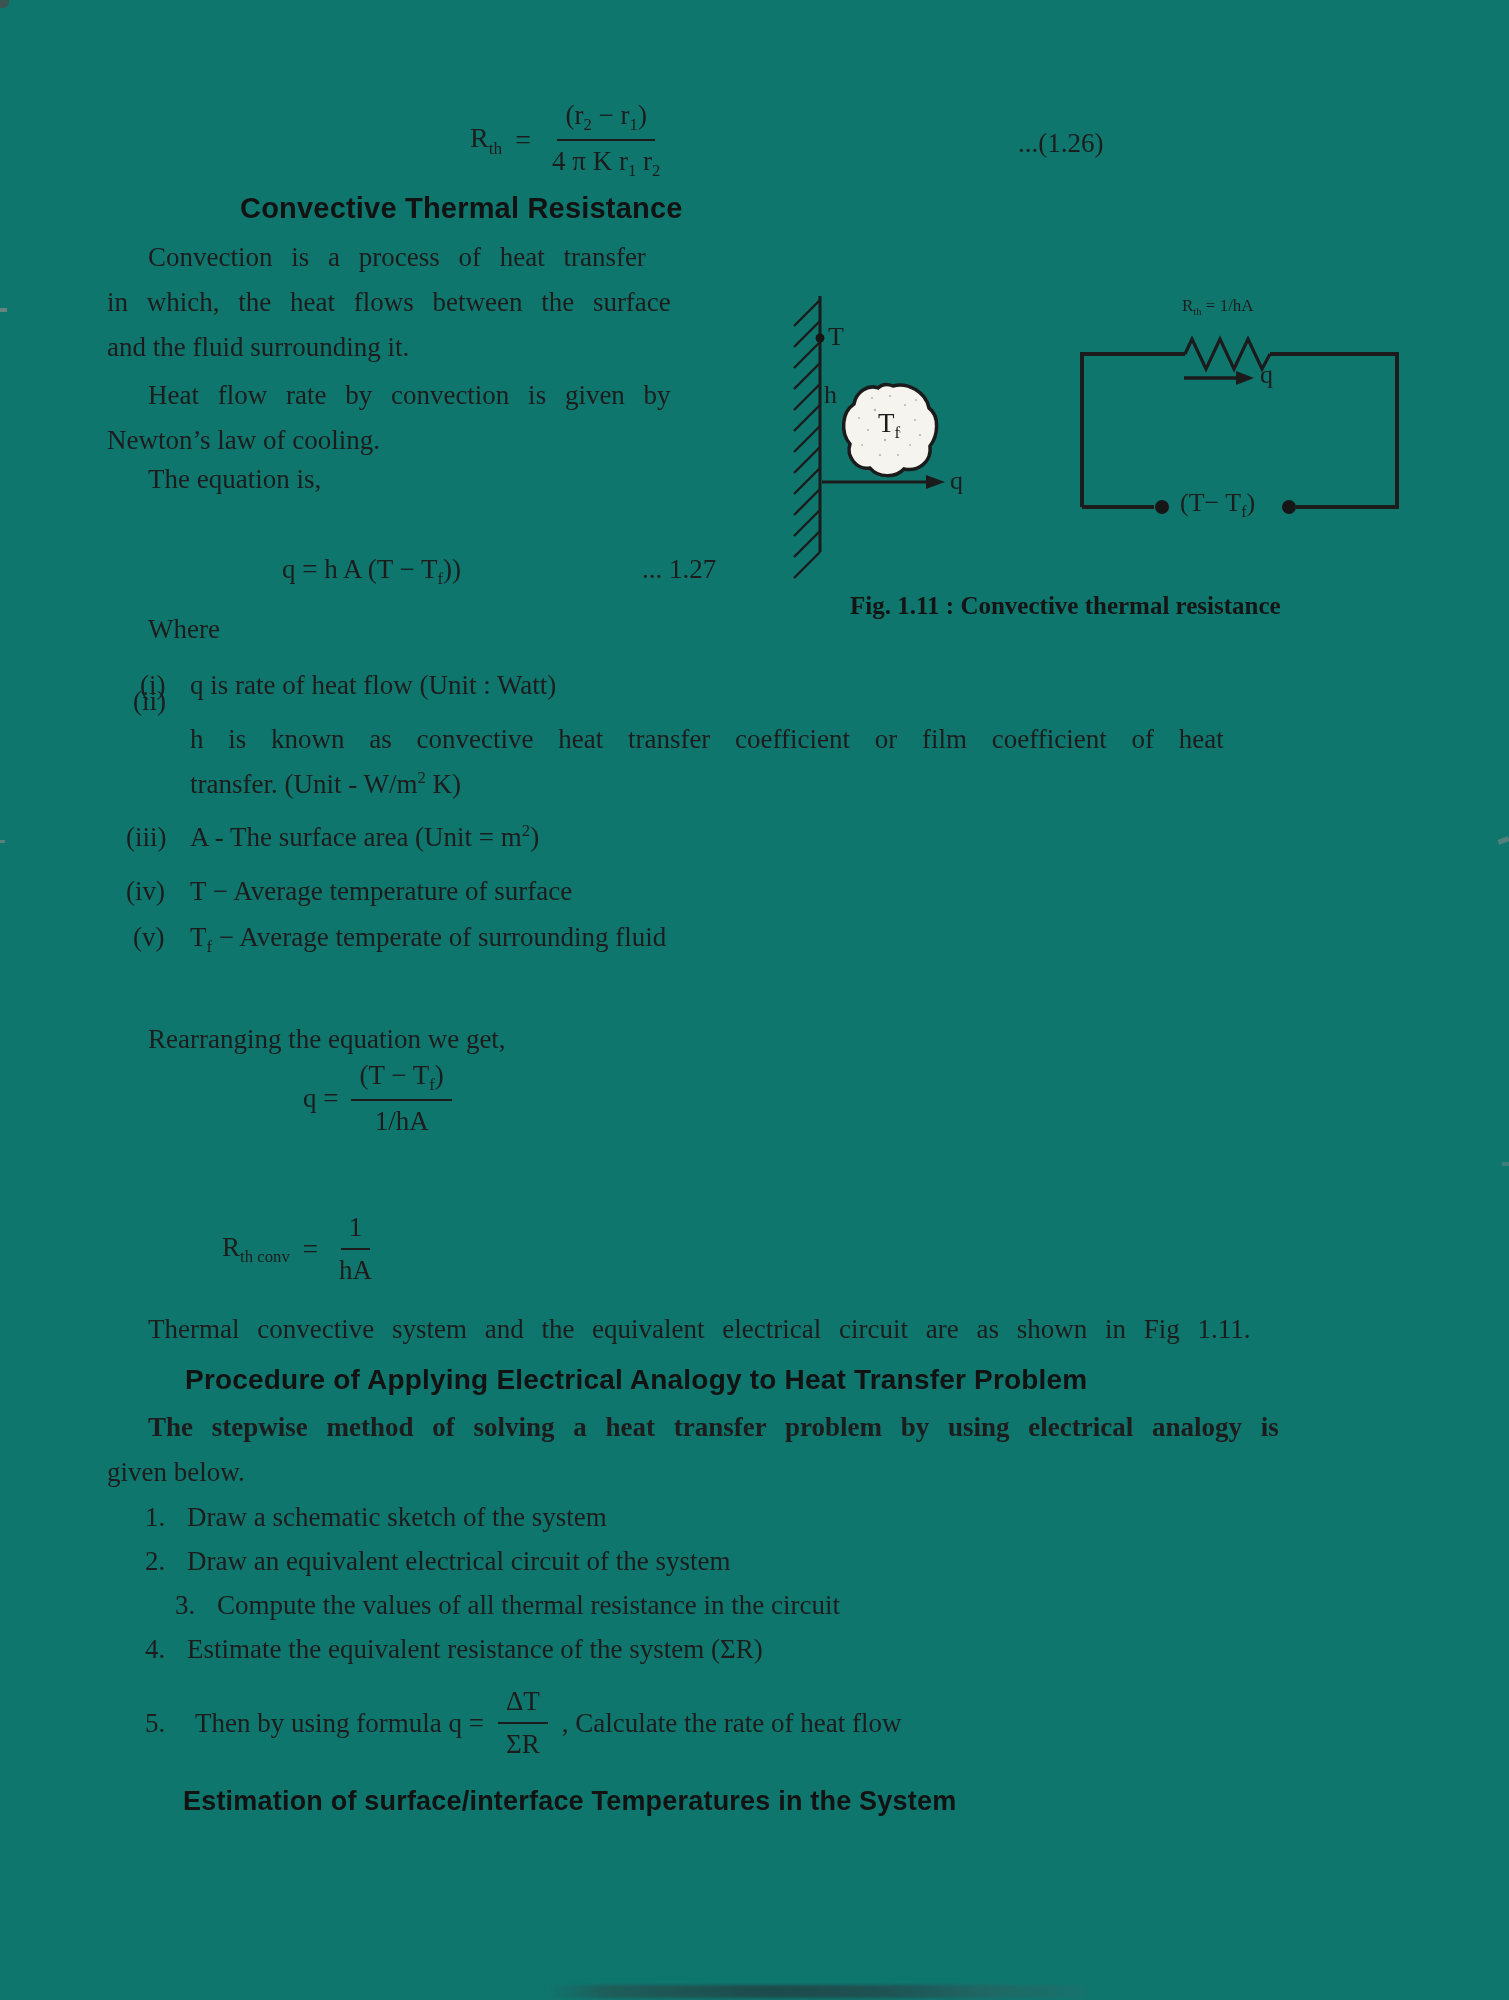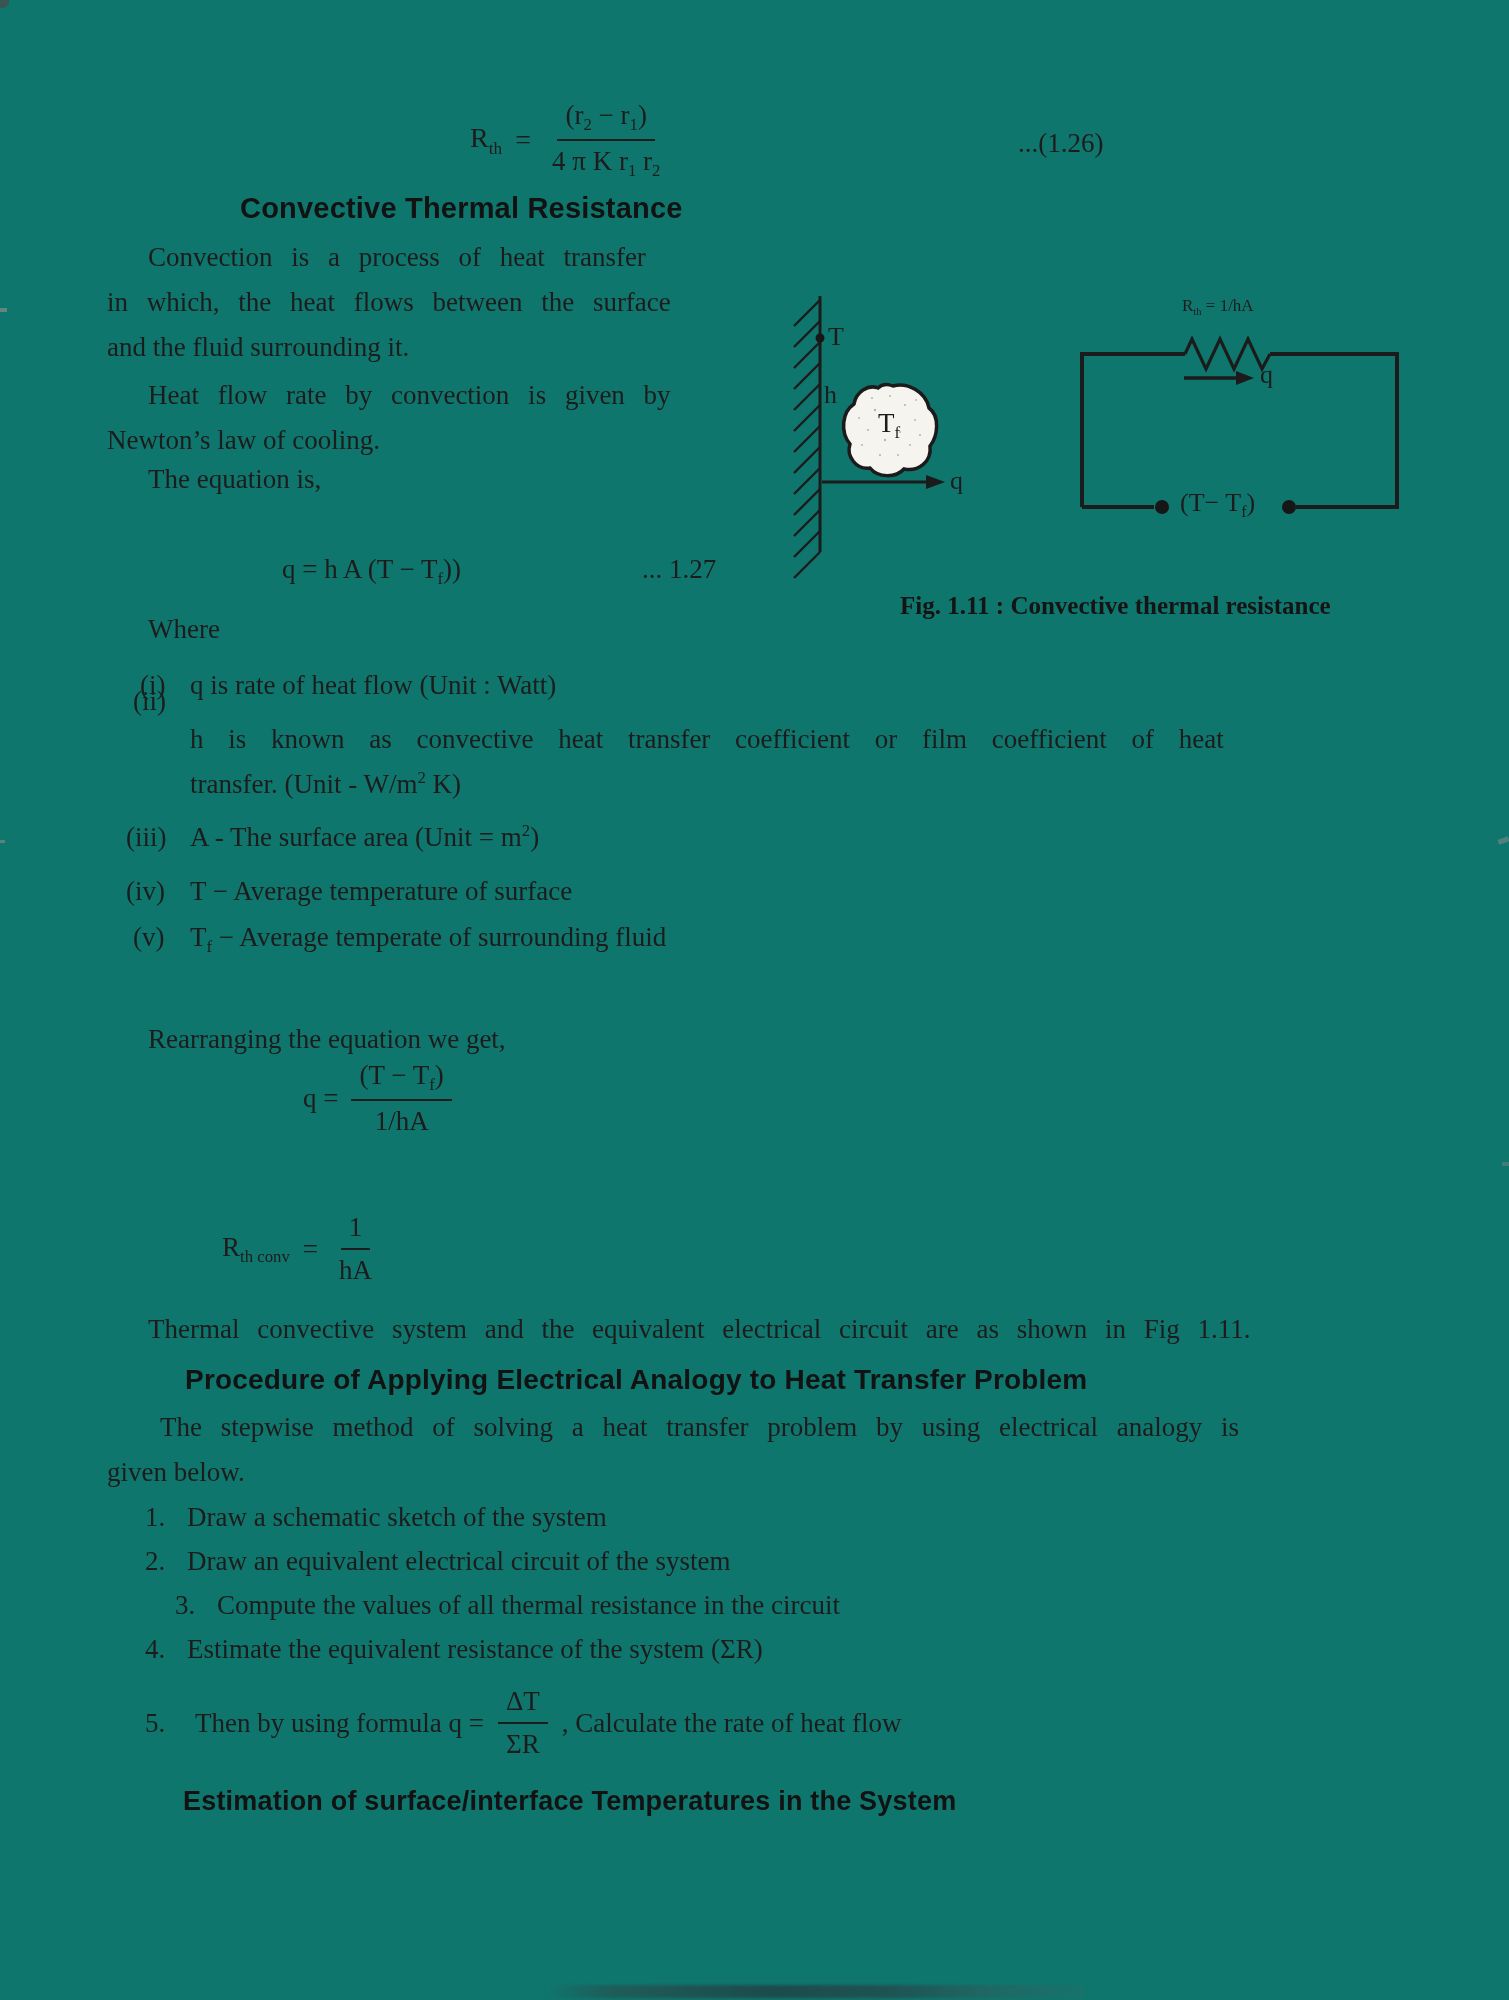--- a/index.html
+++ b/index.html
@@ -118,21 +118,21 @@
     </svg>
     
     <div class="abs figlabel" style="left:48px;top:82px;">T</div>
     <div class="abs figlabel" style="left:44px;top:140px;">h</div>
     <div class="abs figlabel" style="left:98px;top:168px;font-size:27px;"><span>T</span><sub>f</sub></div>
     <div class="abs figlabel" style="left:170px;top:226px;">q</div>
     <div class="abs" style="left:402px;top:56px;font-size:17px;"><span>R</span><sub>th</sub><span> = 1/hA</span></div>
     <div class="abs figlabel" style="left:480px;top:120px;">q</div>
     <div class="abs" style="left:400px;top:248px;font-size:26px;"><span>(T− T</span><sub>f</sub><span>)</span></div>
   </div>
-  <div class="abs caption" style="left:900px;top:592px;">Fig. 1.11  : Convective thermal resistance</div>
+  <div class="abs caption" style="left:850px;top:592px;">Fig. 1.11  : Convective thermal resistance</div>
 
   <div class="abs t" style="left:148px;top:612px;">Where</div>
 
   <div class="abs t" style="left:140px;top:668px;">(i)</div>
   <div class="abs t" style="left:190px;top:668px;">q is rate of heat flow (Unit : Watt)</div>
 
   <div class="abs t" style="left:133px;top:684px;text-align:center;">(ii)</div>
   <div class="abs t js2" style="left:190px;top:722px;">h is known as convective heat transfer coefficient or film coefficient of heat</div>
   <div class="abs t" style="left:190px;top:767px;"><span>transfer.  (Unit - W/m</span><sup>2</sup><span> K)</span></div>
 
@@ -161,21 +161,21 @@
     <span>=</span>
     <span class="frac">
       <span class="n">1</span>
       <span class="d">hA</span>
     </span>
   </div>
 
   <div class="abs t js4" style="left:148px;top:1312px;">Thermal convective system and the equivalent electrical circuit are as shown in Fig 1.11.</div>
 
   <div class="abs head" style="left:185px;top:1364px;font-size:28px;">Procedure of Applying Electrical Analogy to Heat Transfer Problem</div>
-  <div class="abs t js3" style="left:160px;top:1410px;">The stepwise method of solving a heat transfer problem by using electrical analogy is</div>
+  <div class="abs t js3" style="left:148px;top:1410px;font-weight:bold;">The stepwise method of solving a heat transfer problem by using electrical analogy is</div>
   <div class="abs t" style="left:107px;top:1455px;">given below.</div>
 
   <div class="abs t" style="left:145px;top:1500px;"><span class="stepnum">1.</span><span>Draw a schematic sketch of the system</span></div>
   <div class="abs t" style="left:145px;top:1544px;"><span class="stepnum">2.</span><span>Draw an equivalent electrical circuit of the system</span></div>
   <div class="abs t" style="left:157px;top:1588px;margin-left:18px;"><span class="stepnum">3.</span><span>Compute the values of all thermal resistance in the circuit</span></div>
   <div class="abs t" style="left:145px;top:1632px;"><span class="stepnum">4.</span><span>Estimate the equivalent resistance of the system (ΣR)</span></div>
 
   <div class="abs eqrow t" style="left:145px;top:1668px;gap:8px;">
     <span class="stepnum">5.</span>
     <span>Then by using formula  q  =</span>

